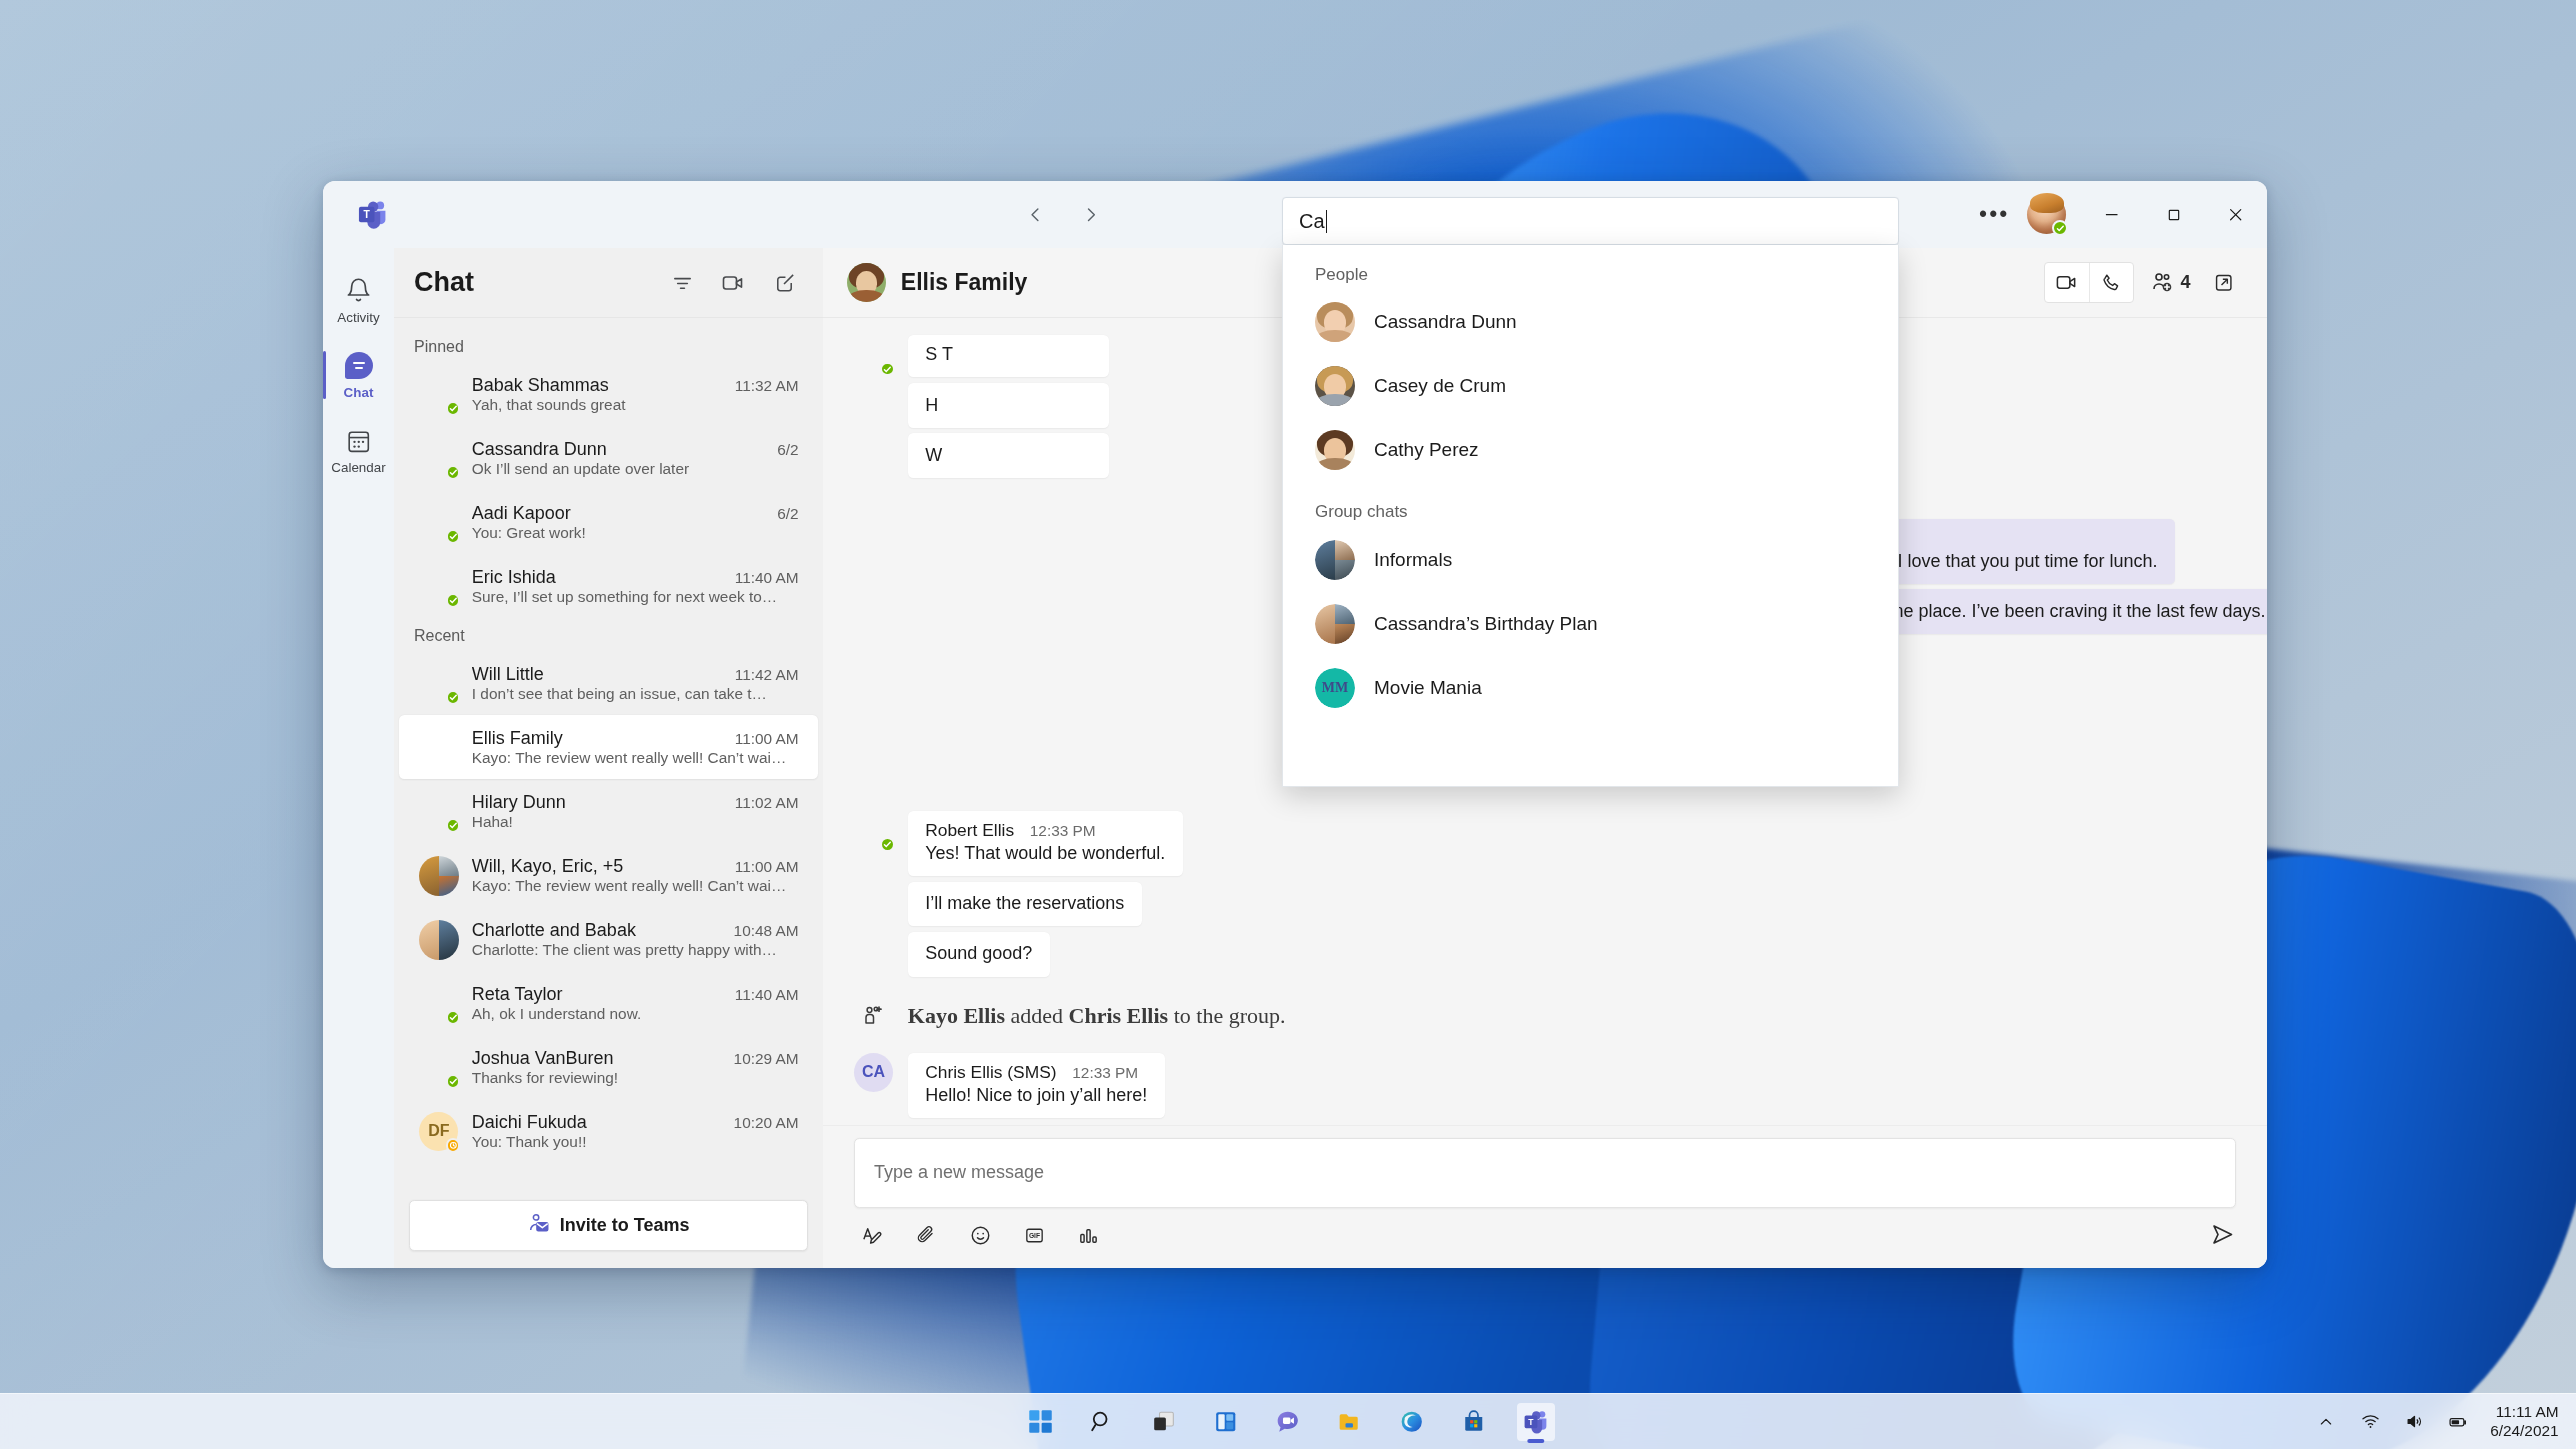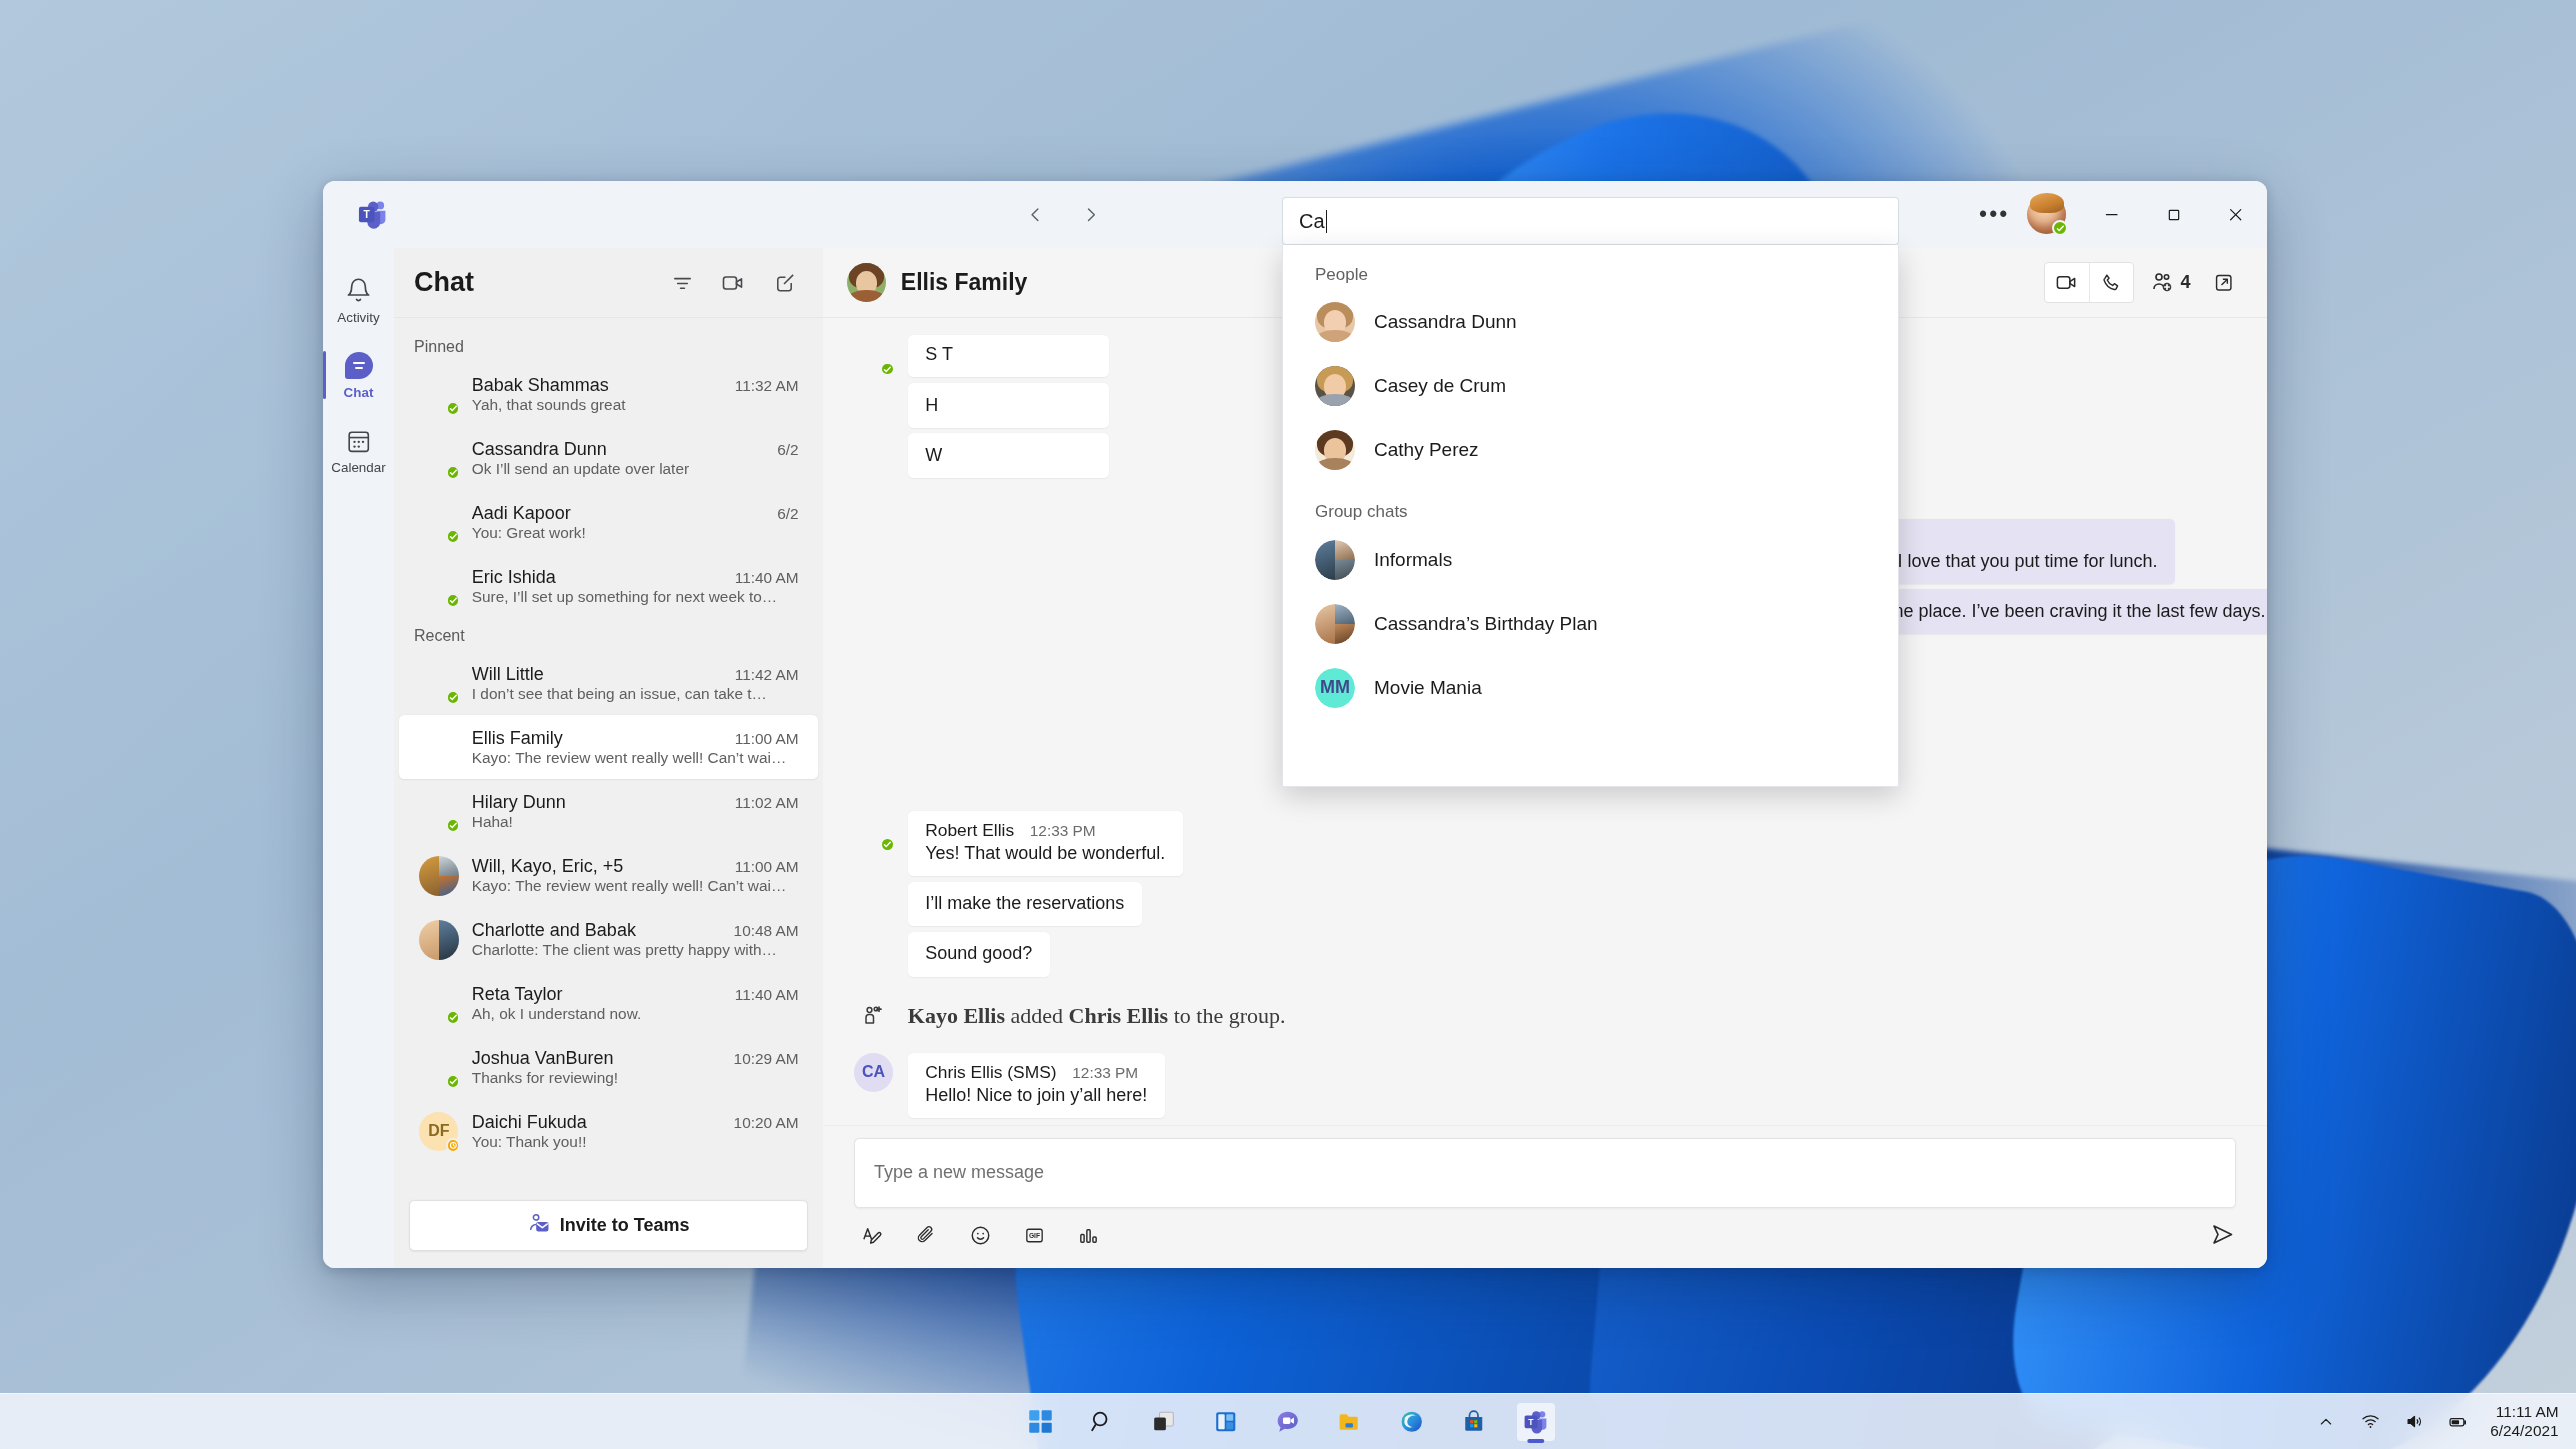--- a/index.html
+++ b/index.html
@@ -914,21 +914,21 @@
             <span class="right">
                 <div style="background:linear-gradient(160deg,#9fb3c4,#4d6272)"></div>
                 <div style="background:linear-gradient(160deg,#c08a5a,#5e3c24)"></div>
               </span>
           </span>
         </span>
         <span class="dd-name">Cassandra’s Birthday Plan</span>
       </div>
       <div class="dd-item">
         <span class="dd-av">
-          <span class="initials-av" style="width:40px;height:40px;background:#5eead4;color:#3f4a8a;font-size:18px;">MM</span>
+          <span class="initials-av" style="width:40px;height:40px;background:#14b8a6;color:#3f4a8a;font-size:14px;font-family:Liberation Serif, serif;">MM</span>
         </span>
         <span class="dd-name">Movie Mania</span>
       </div>
     </div>
   </div>
 
   <div id="taskbar">
     <div id="tb-center">
       <span class="tb-item">
         <svg width="27" height="27" viewBox="0 0 24 24">

